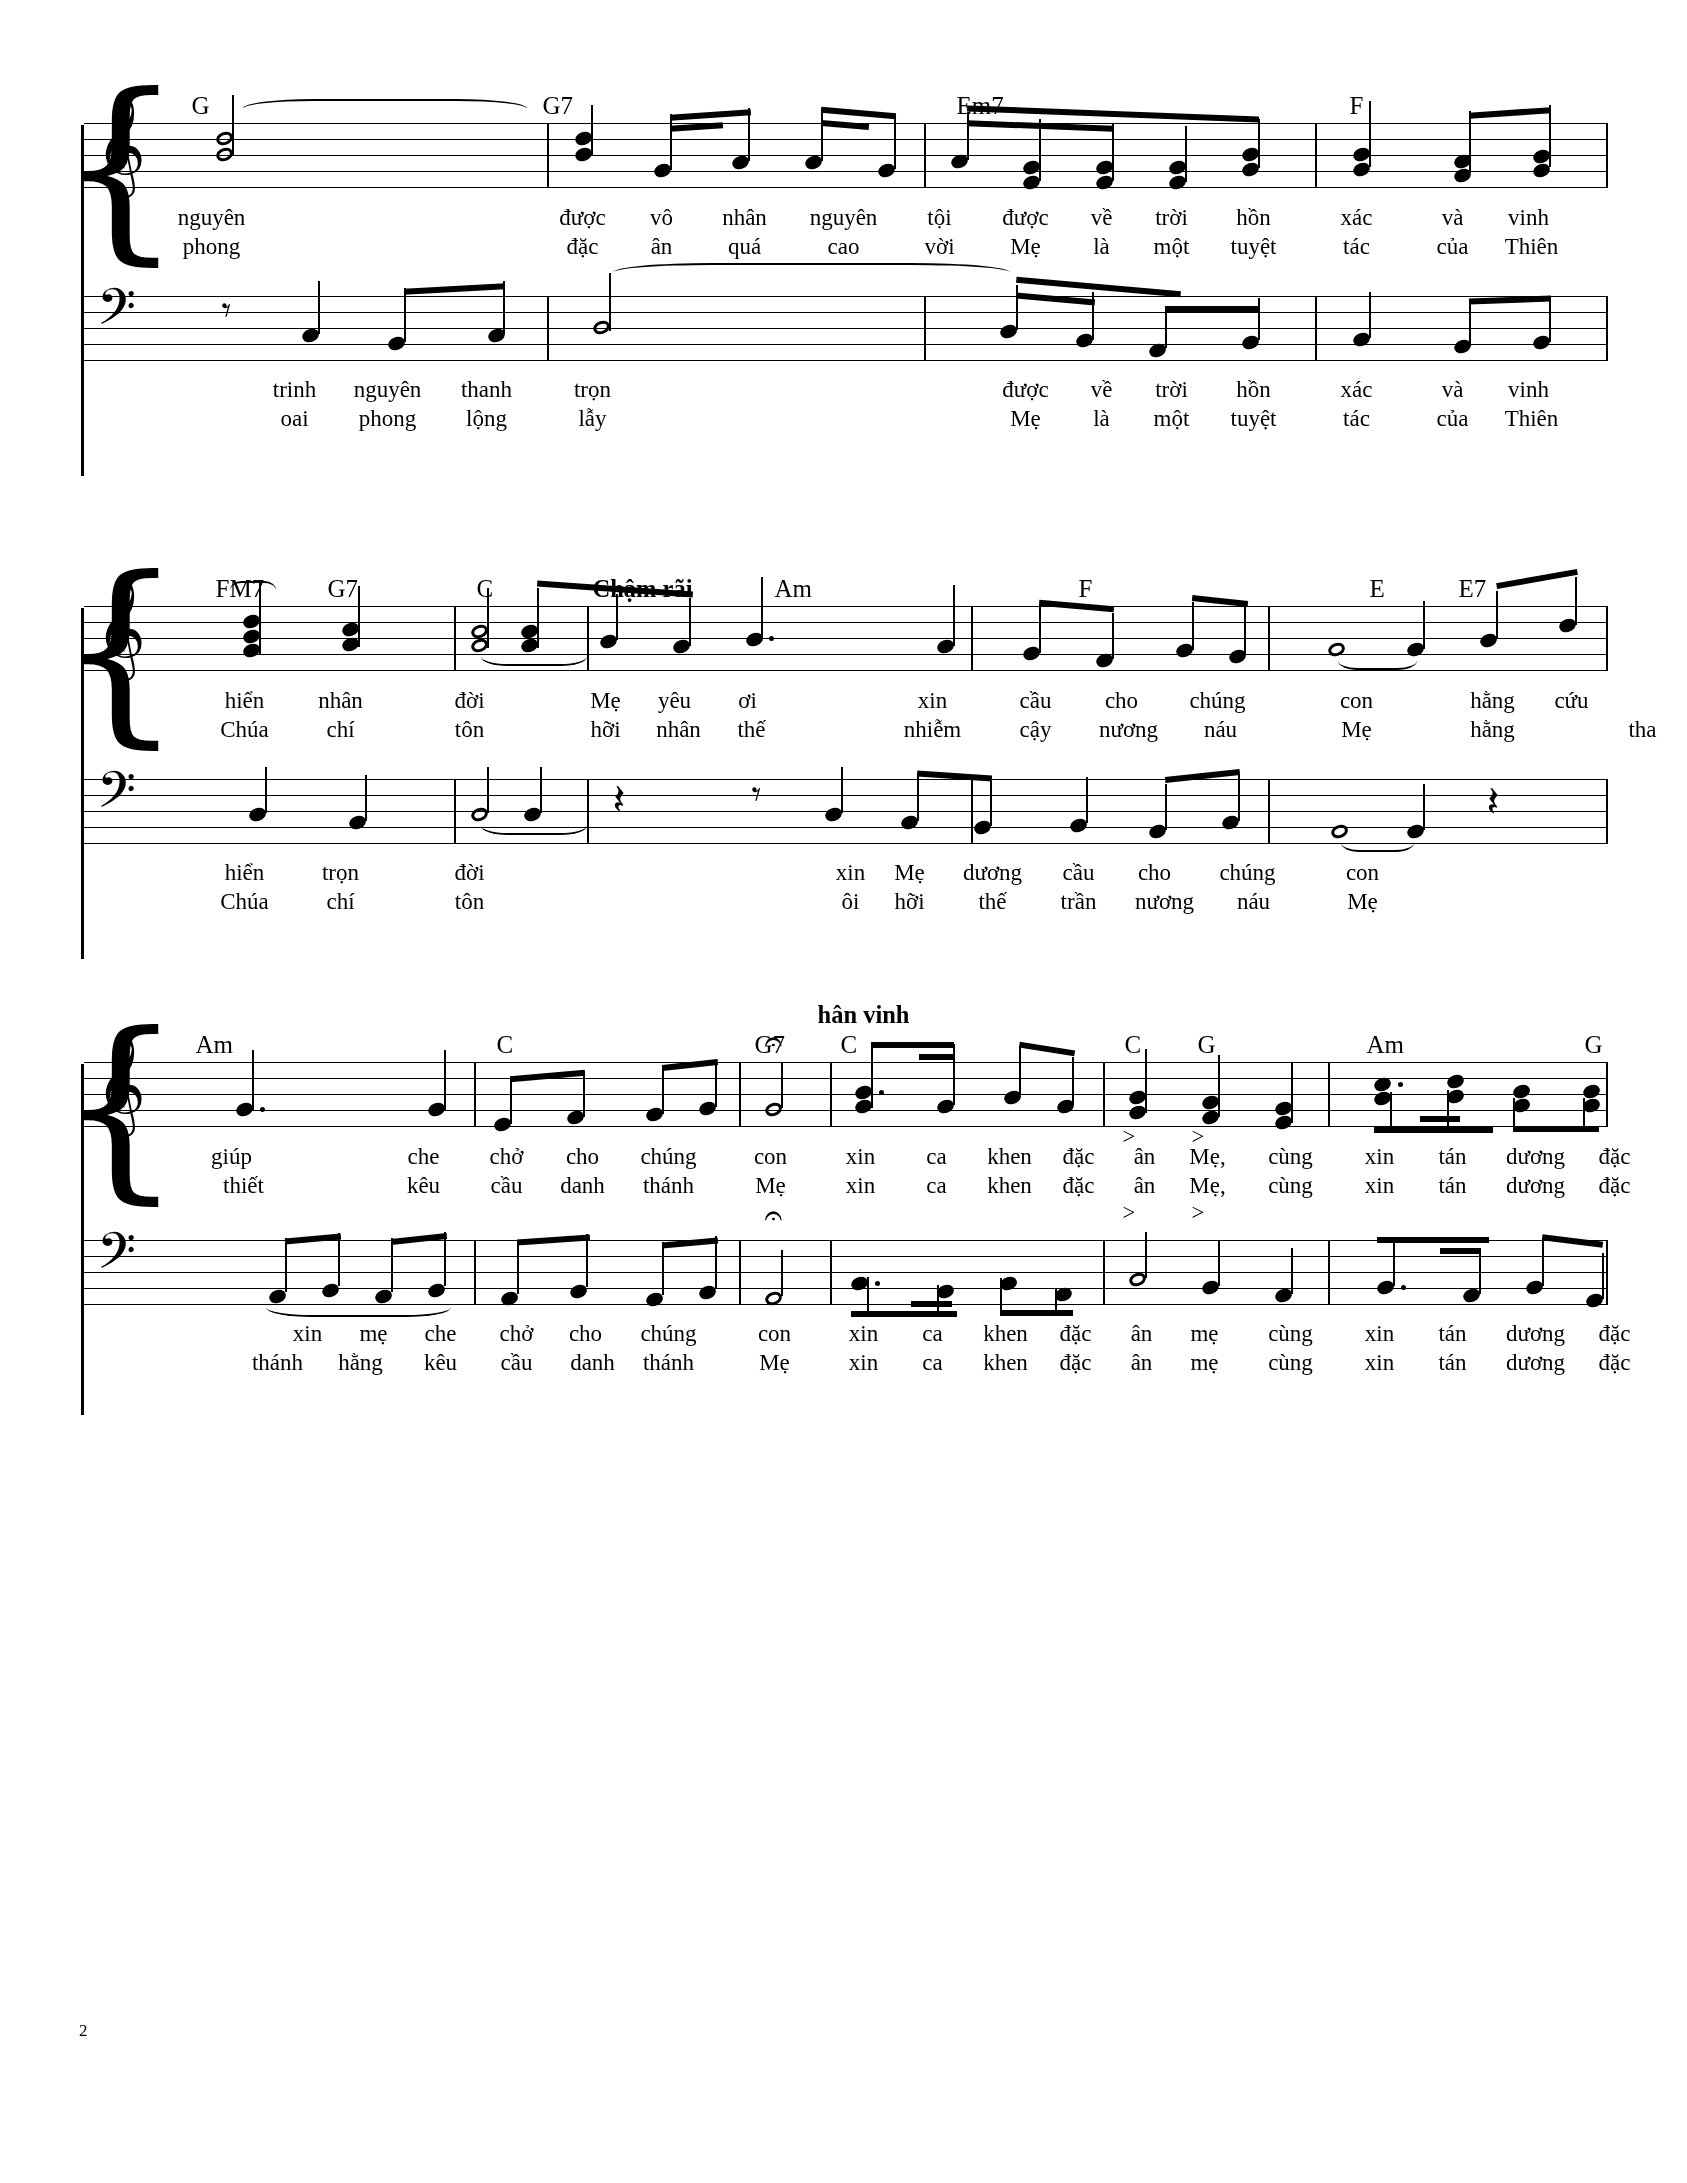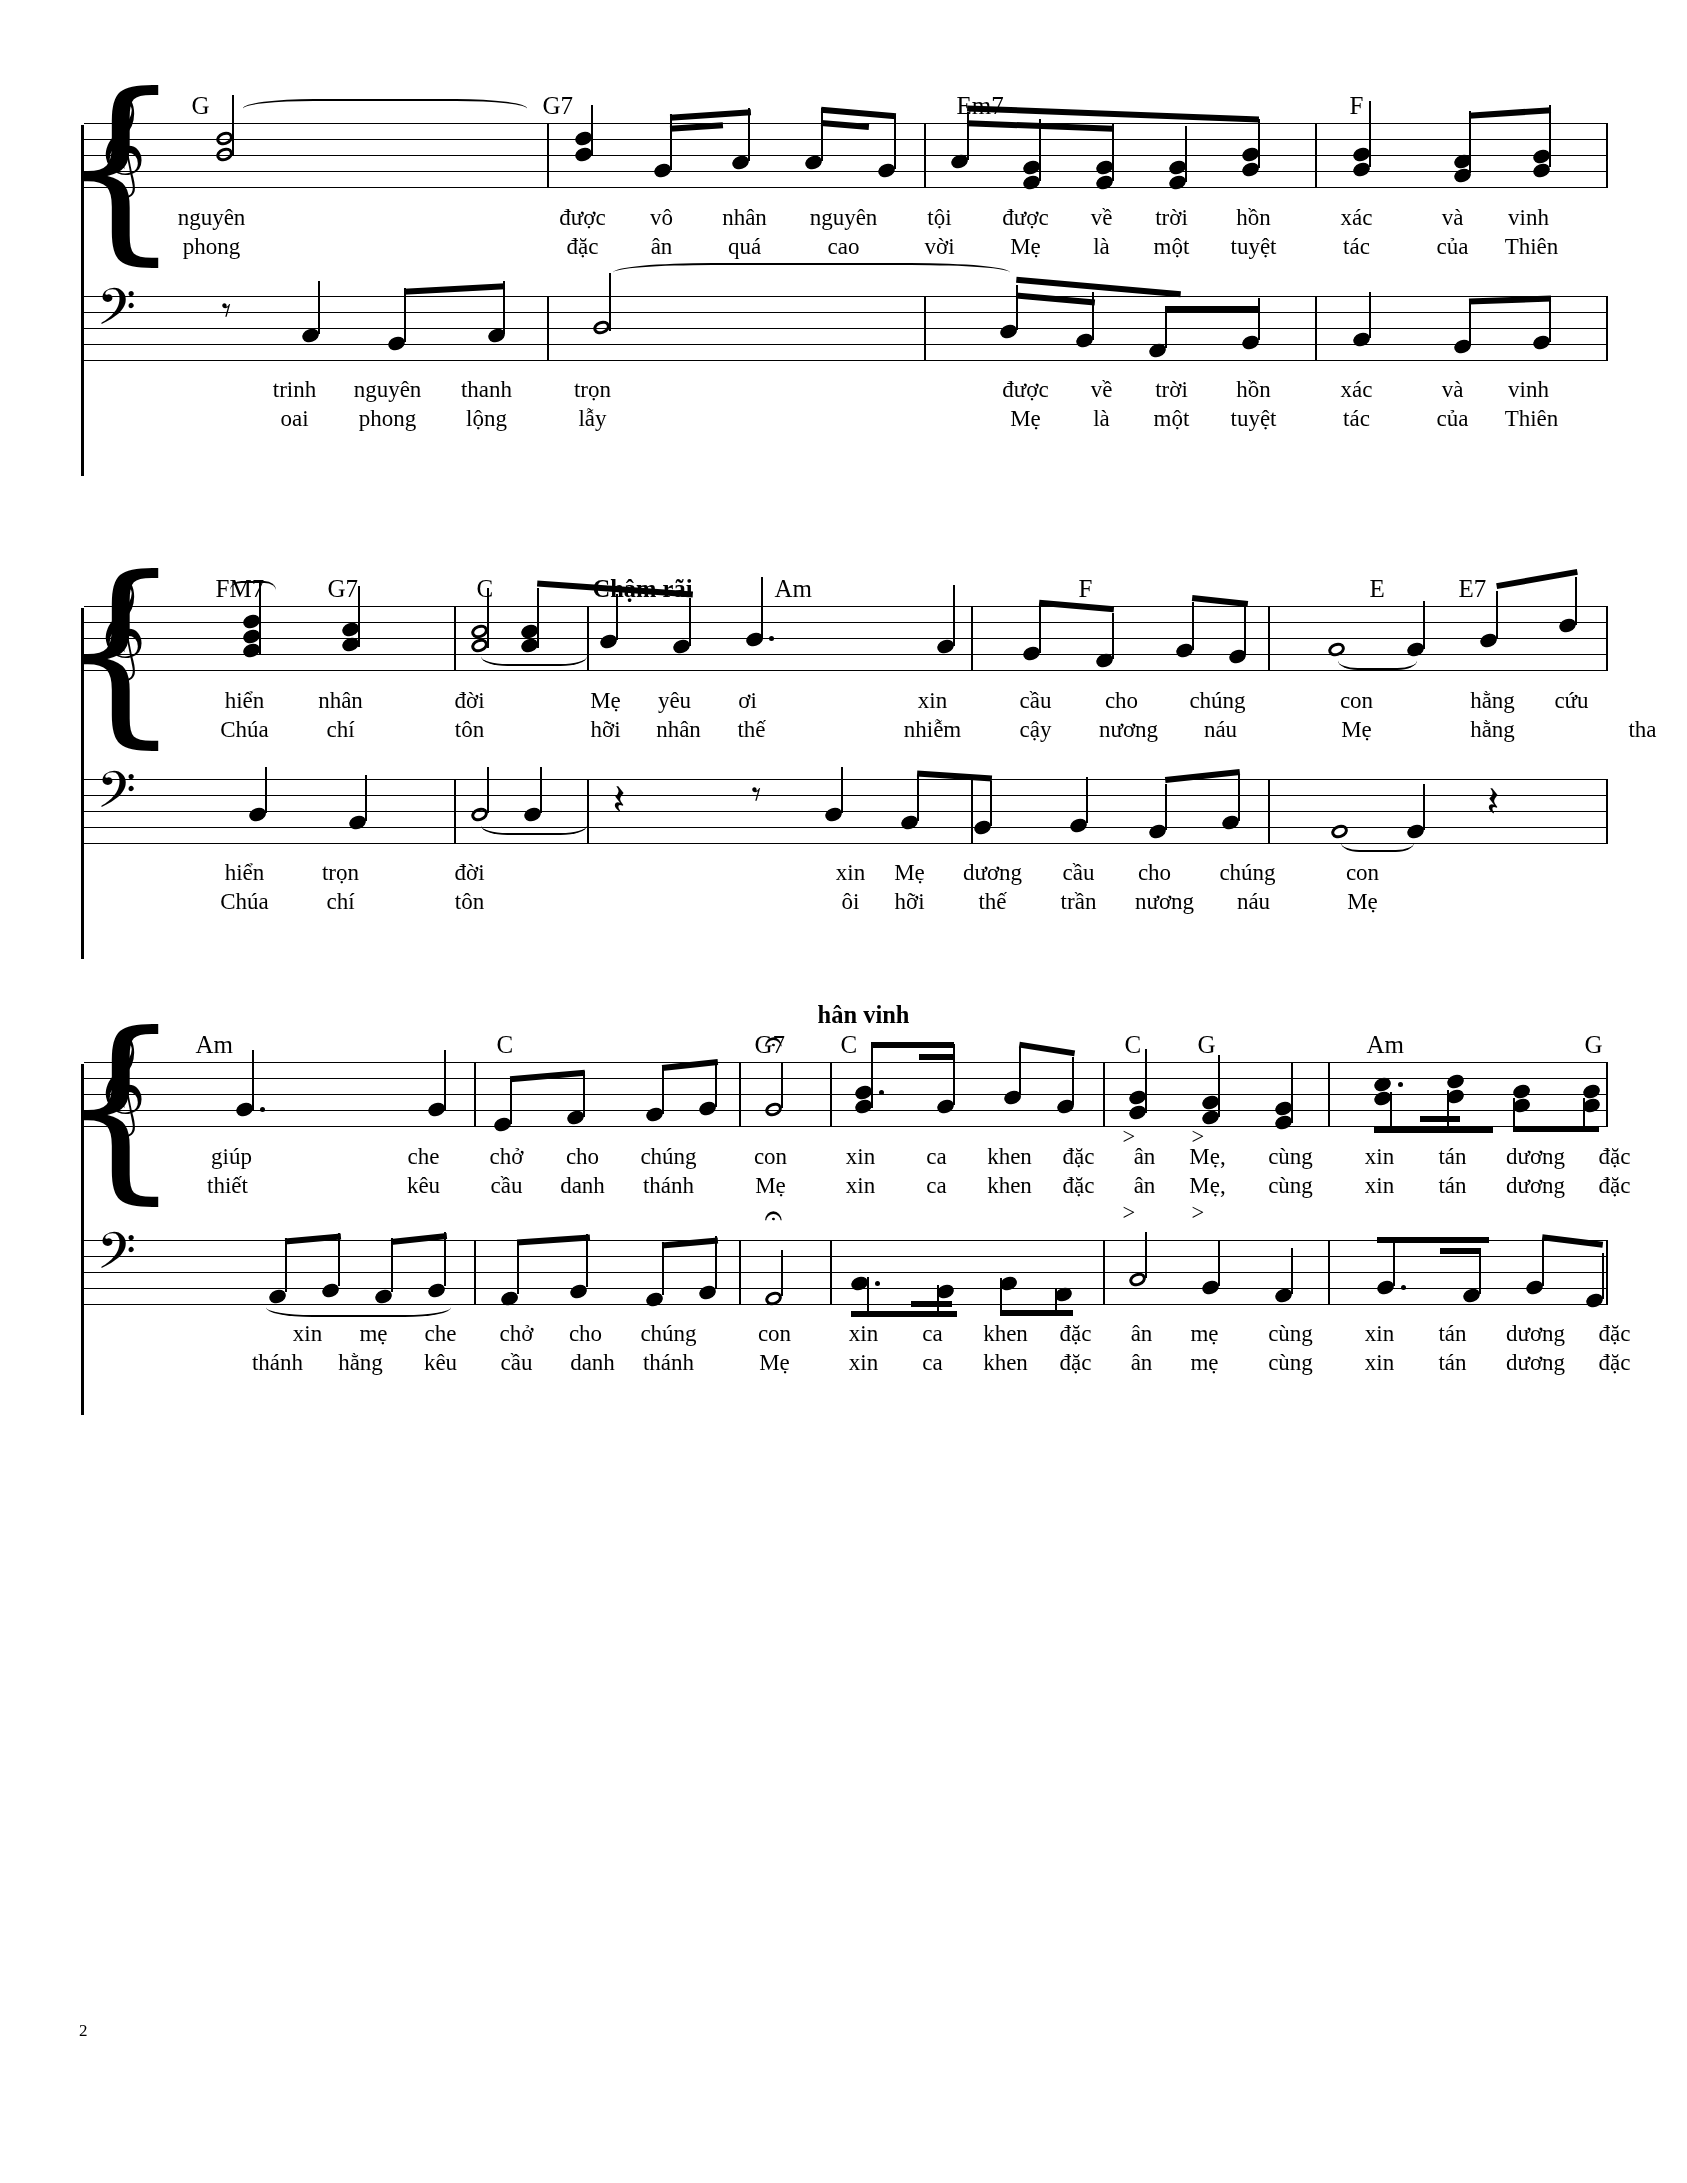--- a/index.html
+++ b/index.html
@@ -704,21 +704,21 @@
         <span class="lyric" style="left:999px;">đặc</span>
         <span class="lyric" style="left:1065px;">ân</span>
         <span class="lyric" style="left:1128px;">Mẹ,</span>
         <span class="lyric" style="left:1211px;">cùng</span>
         <span class="lyric" style="left:1300px;">xin</span>
         <span class="lyric" style="left:1373px;">tán</span>
         <span class="lyric" style="left:1456px;">dương</span>
         <span class="lyric" style="left:1535px;">đặc</span>
       </div>
       <div class="lyric-row">
-        <span class="lyric" style="left:148px;">thiết</span>
+        <span class="lyric" style="left:164px;">thiết</span>
         <span class="lyric" style="left:344px;">kêu</span>
         <span class="lyric" style="left:427px;">cầu</span>
         <span class="lyric" style="left:503px;">danh</span>
         <span class="lyric" style="left:589px;">thánh</span>
         <span class="lyric" style="left:691px;">Mẹ</span>
         <span class="lyric" style="left:781px;">xin</span>
         <span class="lyric" style="left:857px;">ca</span>
         <span class="lyric" style="left:930px;">khen</span>
         <span class="lyric" style="left:999px;">đặc</span>
         <span class="lyric" style="left:1065px;">ân</span>

